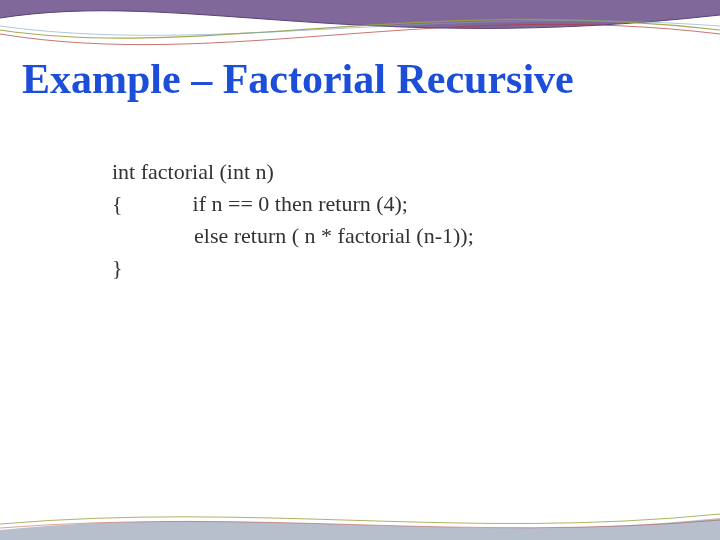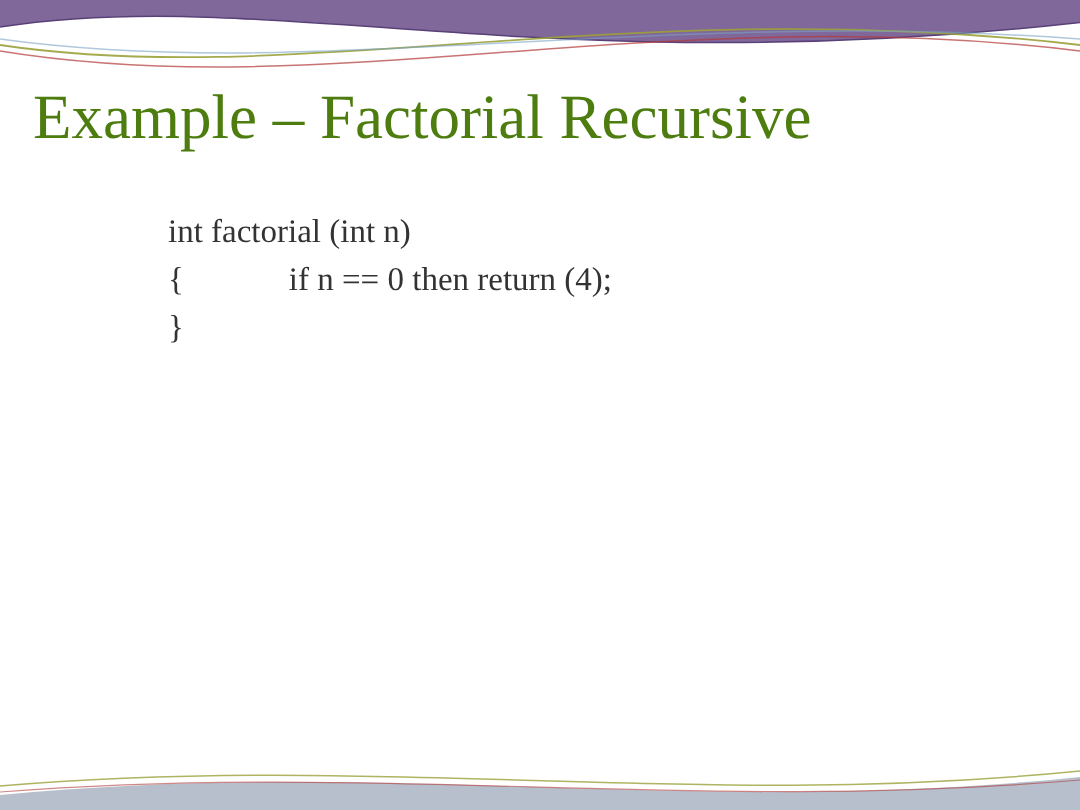--- a/index.html
+++ b/index.html
@@ -1,20 +1,20 @@
 <!DOCTYPE html>
 <html><head>
 <meta charset="utf-8">
 <style>
   html,body{margin:0;padding:0}
   body{width:720px;height:540px;background:#fff;font-family:Georgia,'Times New Roman',serif;color:#2b2b2b;position:relative;overflow:hidden}
   .deco-top{position:absolute;top:0;left:0;width:720px;height:90px;pointer-events:none}
   .deco-bottom{position:absolute;bottom:0;left:0;width:720px;height:40px;pointer-events:none}
-  .title{position:absolute;left:22px;top:28px;font-size:42px;line-height:1.1;font-weight:400;color:#4d7c0f}
-  .code{position:absolute;left:112px;top:138px;font-size:22px;color:#333;width:540px}
+  .title{position:absolute;left:22px;top:28px;font-size:42px;line-height:1.1;font-weight:700;color:#1d4ed8}
+  .code{position:absolute;left:112px;top:156px;font-size:22px;color:#333;width:540px}
   .row{margin:0;line-height:1.45}
   .indent{display:inline-block;width:70px}
 </style>
 </head>
 <body>
 
 <svg class="deco-top" viewBox="0 0 720 90" preserveAspectRatio="none">
   <path d="M0 18 C 180 -10, 360 55, 720 15 L720 0 L0 0 Z" fill="#6b4e8a" fill-opacity="0.85"></path>
   <path d="M0 18 C 180 -10, 360 55, 720 15" fill="none" stroke="#594178" stroke-width="1"></path>
   <path d="M0 30 C 200 60, 420 -5, 720 30" fill="none" stroke="#9aa13a" stroke-width="1.2" opacity="0.9"></path>
@@ -22,20 +22,23 @@
   <path d="M0 26 C 210 55, 430 5, 720 26" fill="none" stroke="#7aa3c4" stroke-width="1" opacity="0.6"></path>
 </svg>
 
 <h1 class="title">Example – Factorial Recursive</h1>
 
 <div class="code">
   <p class="row">int factorial (int n)</p>
   <p class="row">
     <span>{</span><span class="indent"></span><span>if n == 0 then return (4);</span>
   </p>
+  <p class="row">
+    <span class="indent"></span><span style="display:inline-block;width:12px"></span><span>else  return ( n * factorial (n-1));</span>
+  </p>
   <p class="row">}</p>
 </div>
 
 <svg class="deco-bottom" viewBox="0 0 720 40" preserveAspectRatio="none">
   <path d="M0 30 C 260 5, 460 45, 720 18 L720 40 L0 40 Z" fill="#7a8aa0" fill-opacity="0.55"></path>
   <path d="M0 24 C 260 2, 460 40, 720 14" fill="none" stroke="#9aa13a" stroke-width="1" opacity="0.8"></path>
   <path d="M0 28 C 260 8, 460 42, 720 20" fill="none" stroke="#b33838" stroke-width="0.8" opacity="0.6"></path>
 </svg>
 
 </body></html>

